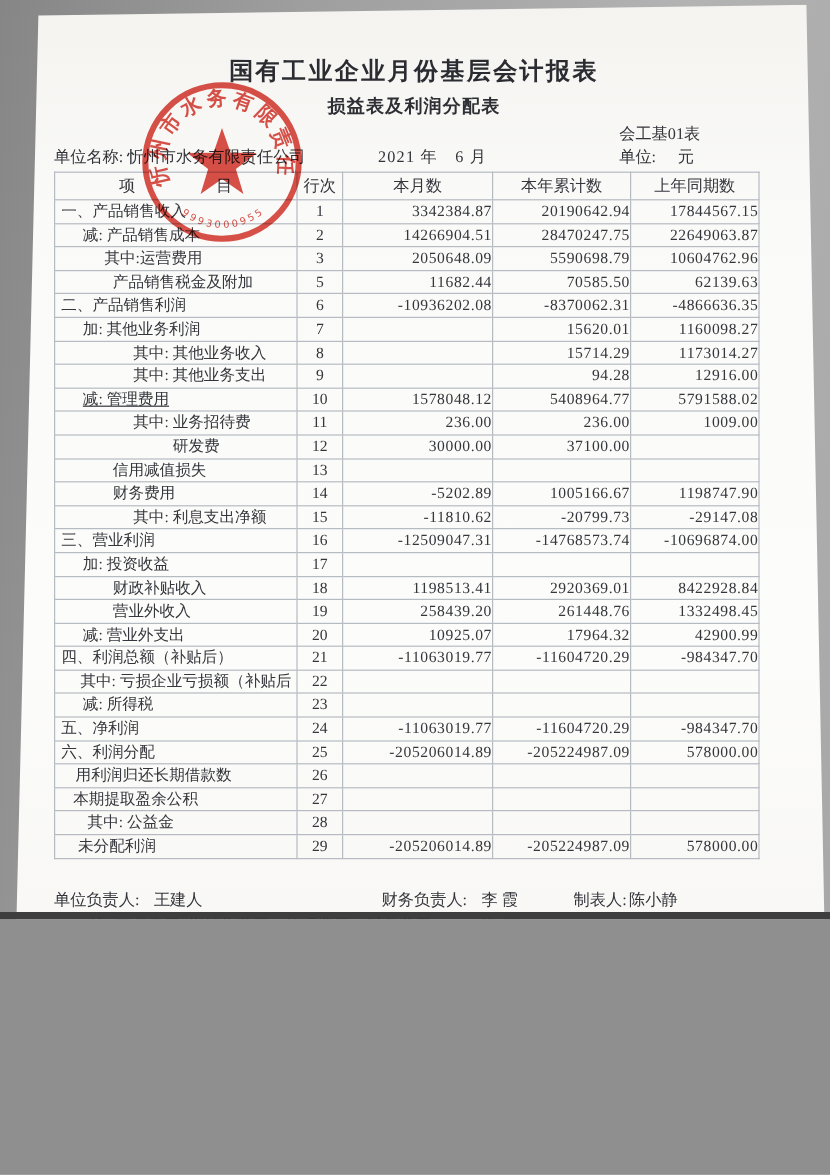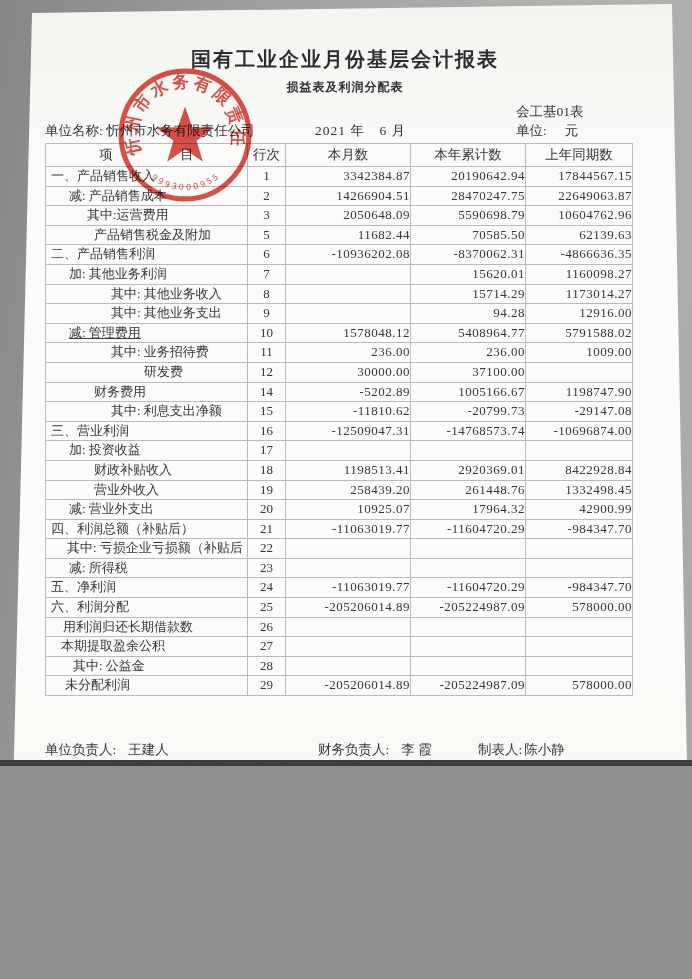--- a/index.html
+++ b/index.html
@@ -17,21 +17,21 @@
   .bottom-strip{position:absolute;left:0;bottom:0;width:692px;height:6px;background:#3e3e3e;}
   .corner-mark{position:absolute;left:0;top:916px;width:8px;height:48px;background:#565656;}
   .content{position:absolute;left:0;top:0;width:692px;height:979px;}
 
   .doc-title{
     position:absolute;left:45px;top:46px;width:600px;text-align:center;
     font-size:20px;font-weight:bold;letter-spacing:2px;color:#2b2c31;
   }
   .doc-subtitle{
     position:absolute;left:45px;top:79px;width:600px;text-align:center;
-    font-size:12px;font-weight:bold;letter-spacing:1px;color:#2e2f34;
+    font-size:15px;font-weight:bold;letter-spacing:1px;color:#2e2f34;
   }
   .form-code{position:absolute;left:516px;top:103px;font-size:13.5px;}
   .info-line{position:absolute;left:45px;top:122px;width:600px;font-size:13.5px;}
   .info-unitname{position:absolute;left:0;top:0;}
   .info-period{position:absolute;left:270px;top:0;letter-spacing:1px;}
   .info-unit{position:absolute;left:471px;top:0;}
   .unit-value{margin-left:18px;}
 
   table.report{
     position:absolute;left:45px;top:143px;border-collapse:collapse;table-layout:fixed;
@@ -173,20 +173,27 @@
             <td class="c-num">1009.00</td>
           </tr>
           <tr>
             <td class="c-item" style="padding-left: 98px;">研发费</td>
             <td class="c-line">12</td>
             <td class="c-num">30000.00</td>
             <td class="c-num">37100.00</td>
             <td class="c-num"></td>
           </tr>
           <tr>
+            <td class="c-item" style="padding-left: 48px;">信用减值损失</td>
+            <td class="c-line">13</td>
+            <td class="c-num"></td>
+            <td class="c-num"></td>
+            <td class="c-num"></td>
+          </tr>
+          <tr>
             <td class="c-item" style="padding-left: 48px;">财务费用</td>
             <td class="c-line">14</td>
             <td class="c-num">-5202.89</td>
             <td class="c-num">1005166.67</td>
             <td class="c-num">1198747.90</td>
           </tr>
           <tr>
             <td class="c-item" style="padding-left: 65px;">其中: 利息支出净额</td>
             <td class="c-line">15</td>
             <td class="c-num">-11810.62</td>

